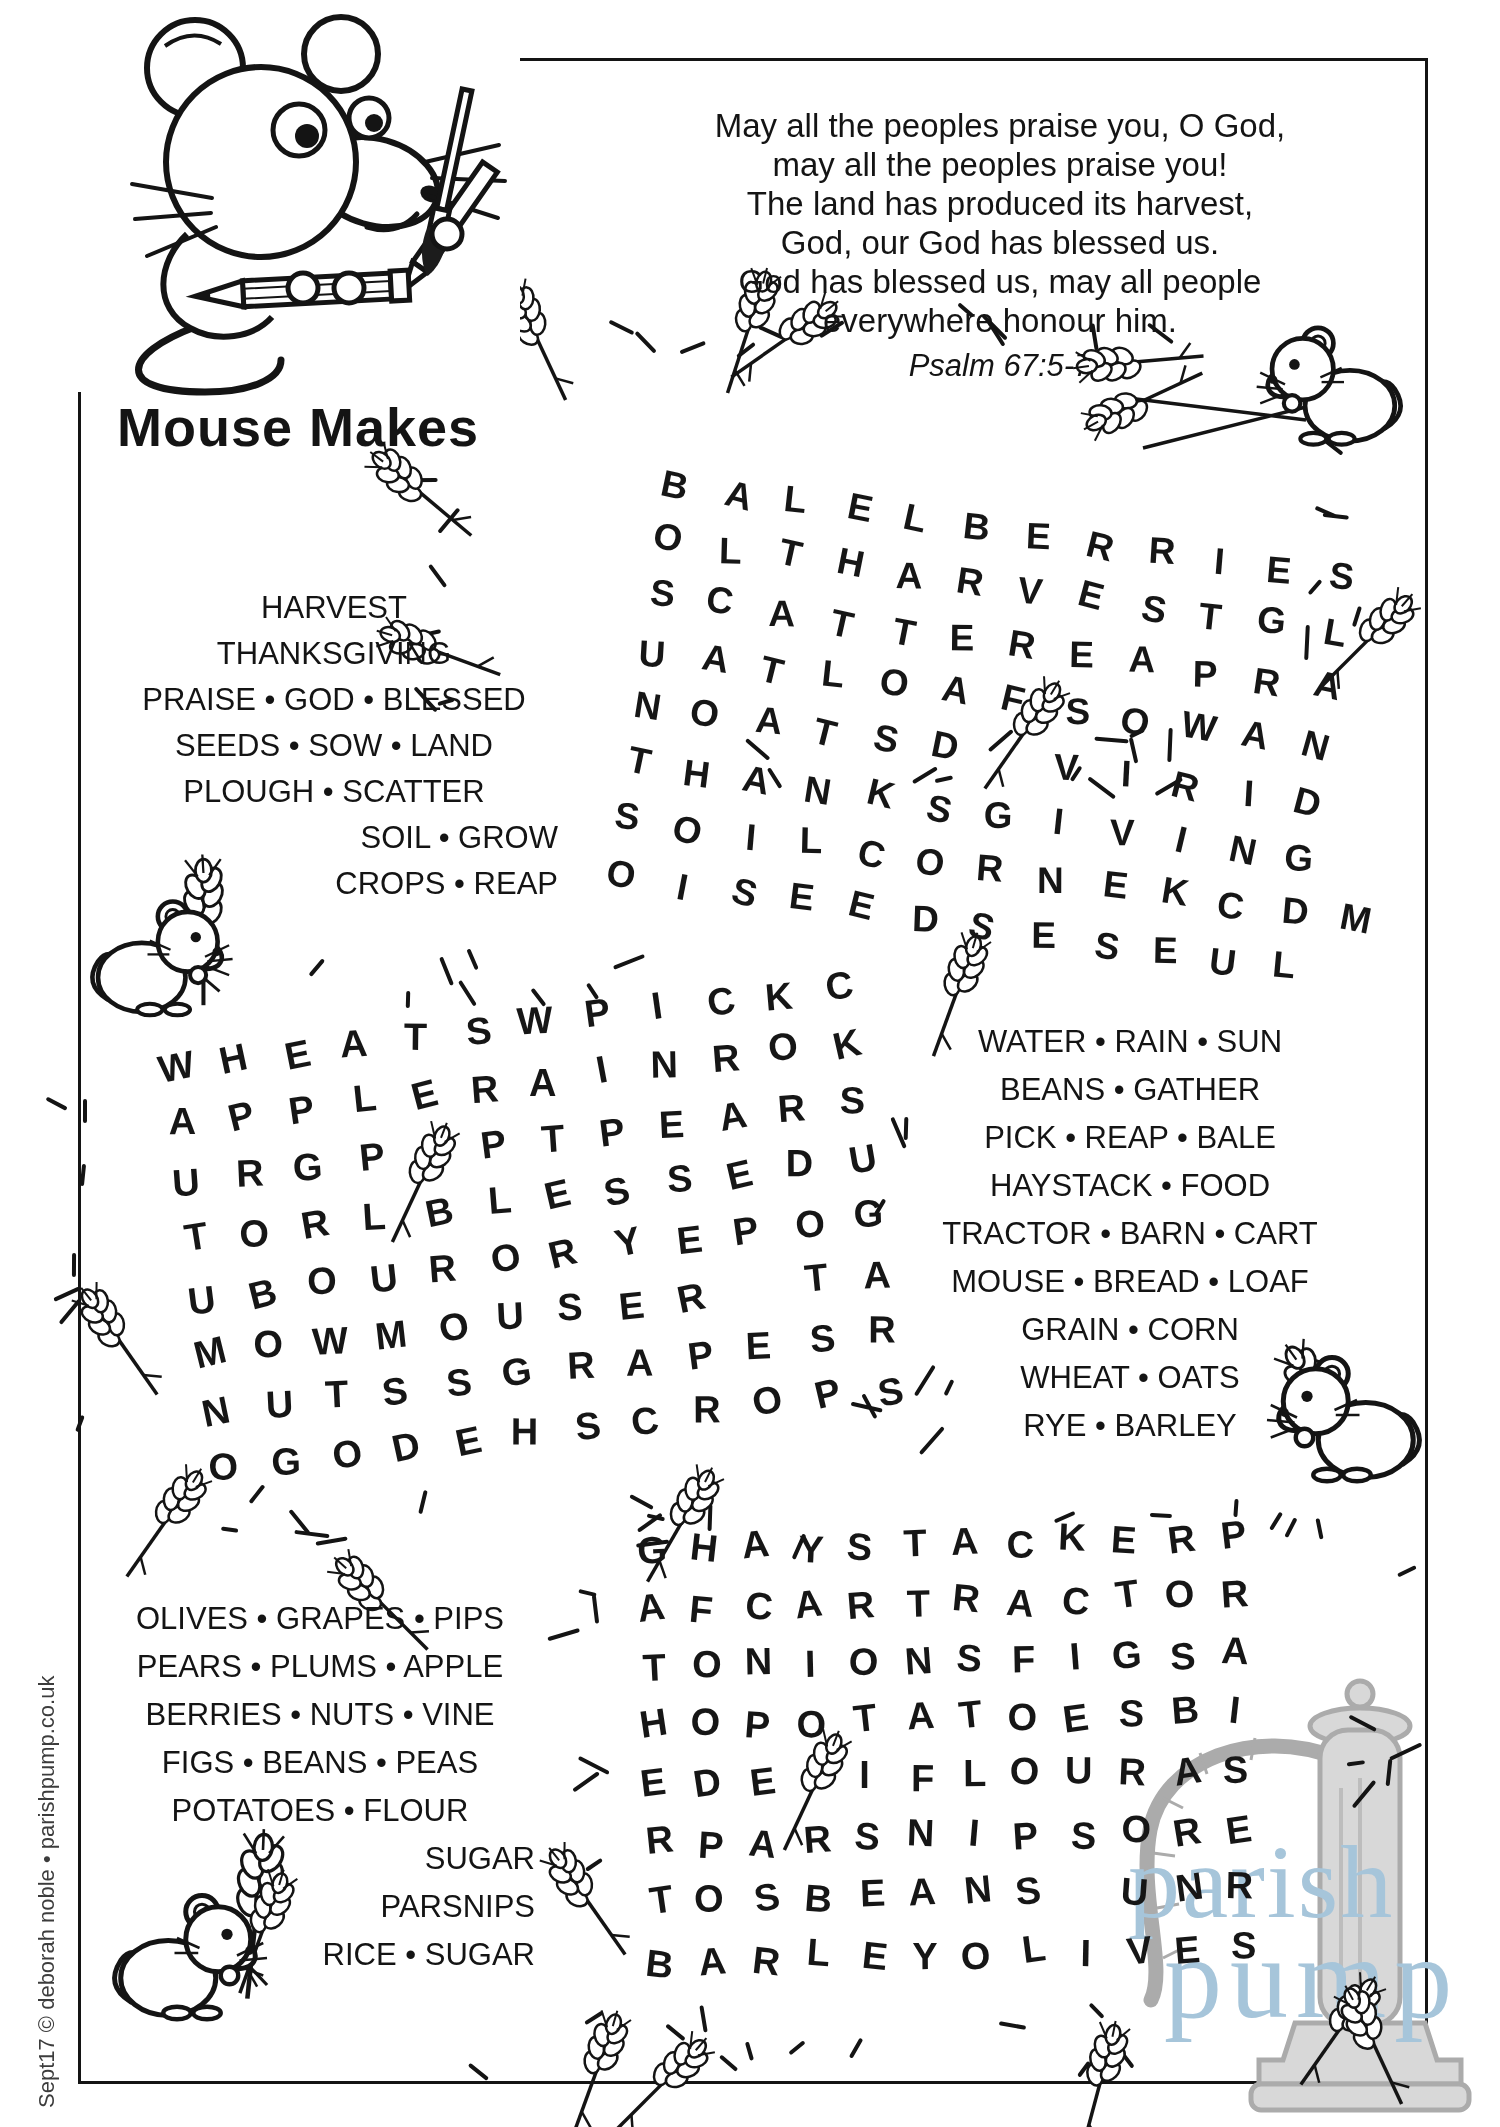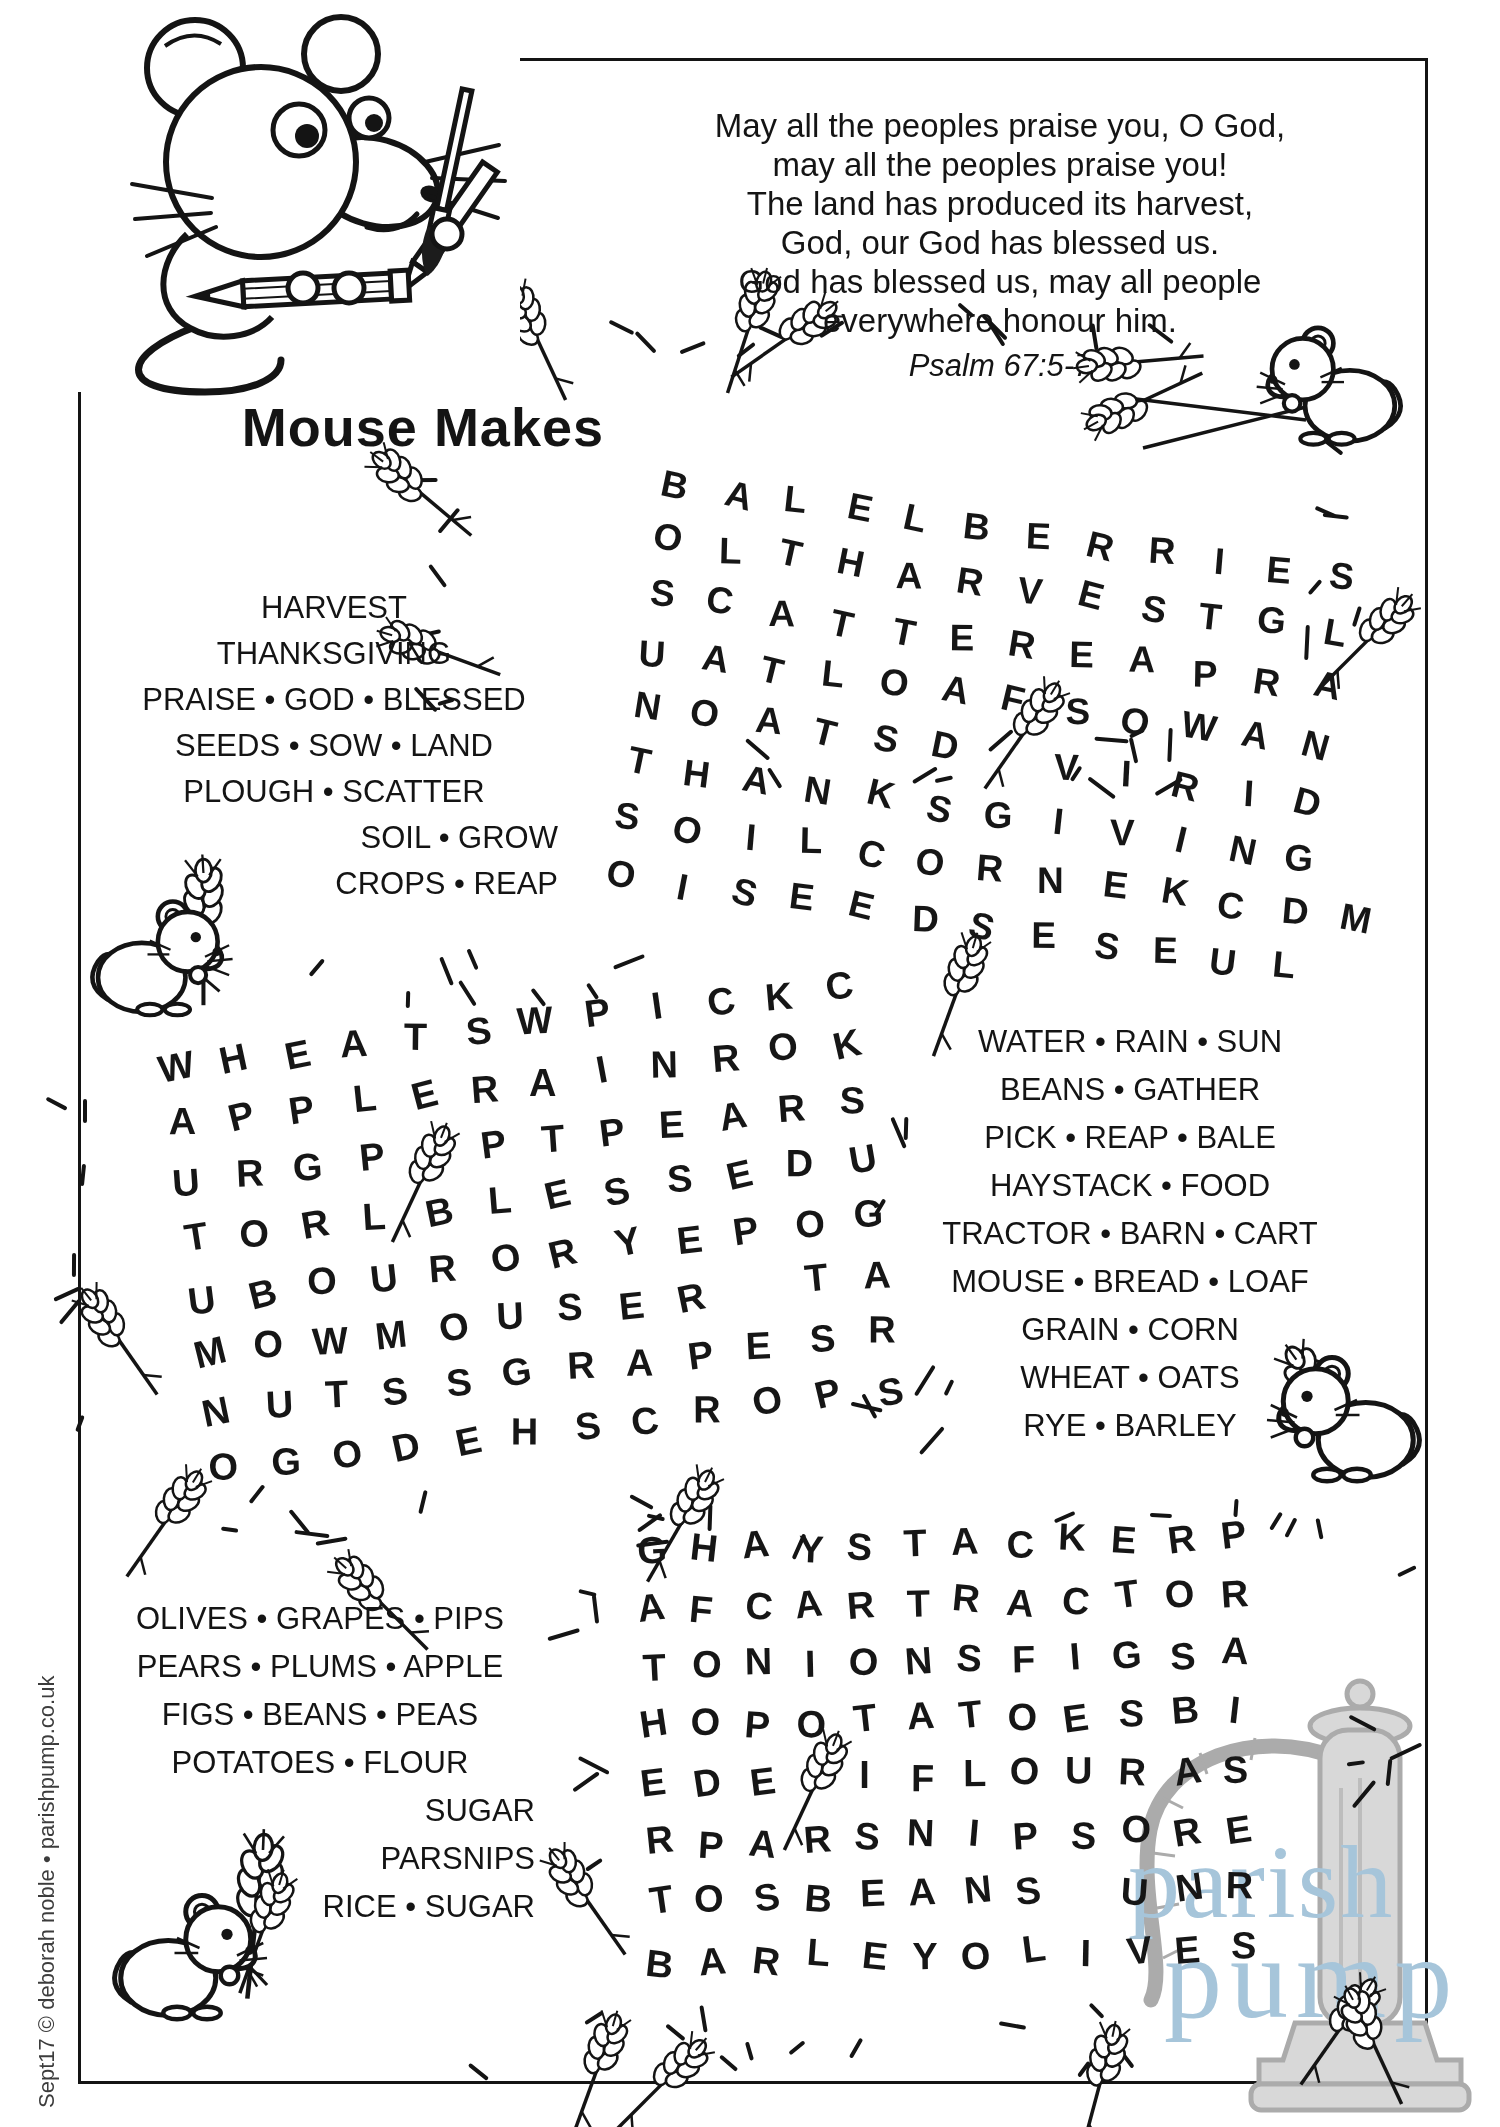--- a/index.html
+++ b/index.html
@@ -3,21 +3,21 @@
 <meta charset="utf-8">
 <style>
   html,body{margin:0;padding:0;background:#fff;}
   .page{position:relative;width:1500px;height:2127px;background:#fff;overflow:hidden;
         font-family:"Liberation Sans",sans-serif;color:#141414;}
   .border{position:absolute;left:78px;top:58px;width:1344px;height:2020px;
           border:3px solid #141414;z-index:0;}
   svg{overflow:visible;}
   .abs{position:absolute;}
   
-  .title{position:absolute;left:144px;top:396px;width:460px;text-align:right;
+  .title{position:absolute;left:117px;top:396px;width:460px;text-align:left;
          font-size:54px;font-weight:bold;letter-spacing:1px;z-index:5;}
   .verse{position:absolute;left:600px;top:106px;width:800px;text-align:center;
          font-size:33px;line-height:39px;z-index:5;}
   .verse-ref{margin-top:6px;font-style:italic;font-size:31px;}
   .intro{position:absolute;left:120px;top:492px;width:430px;text-align:center;
          font-size:31px;line-height:38px;z-index:5;}
   
   .wlist{position:absolute;z-index:5;font-size:31px;}
   .wlist .ln{text-align:center;}
   .wlist .ln.r{text-align:right;}
@@ -177,20 +177,21 @@
       <div class="ln">HAYSTACK • FOOD</div>
       <div class="ln">TRACTOR • BARN • CART</div>
       <div class="ln">MOUSE • BREAD • LOAF</div>
       <div class="ln">GRAIN • CORN</div>
       <div class="ln">WHEAT • OATS</div>
       <div class="ln">RYE • BARLEY</div>
     </div>
   <div class="wlist" id="list3">
       <div class="ln">OLIVES • GRAPES • PIPS</div>
       <div class="ln">PEARS • PLUMS • APPLE</div>
+      <div class="ln">BERRIES • NUTS • VINE</div>
       <div class="ln">FIGS • BEANS • PEAS</div>
       <div class="ln">POTATOES • FLOUR</div>
       <div class="ln r">SUGAR</div>
       <div class="ln r">PARSNIPS</div>
       <div class="ln r">RICE • SUGAR</div>
     </div>
 
   <div class="grid" id="grid-top" style="left: 650px; top: 452px; transform: rotate(8deg);">
       <div class="grow">
         <span class="gl" style="width: 61px; height: 56.4px; line-height: 56.4px; font-size: 37px; transform: translate(-1.5px, 1.9px) rotate(3.9deg);">B</span>

